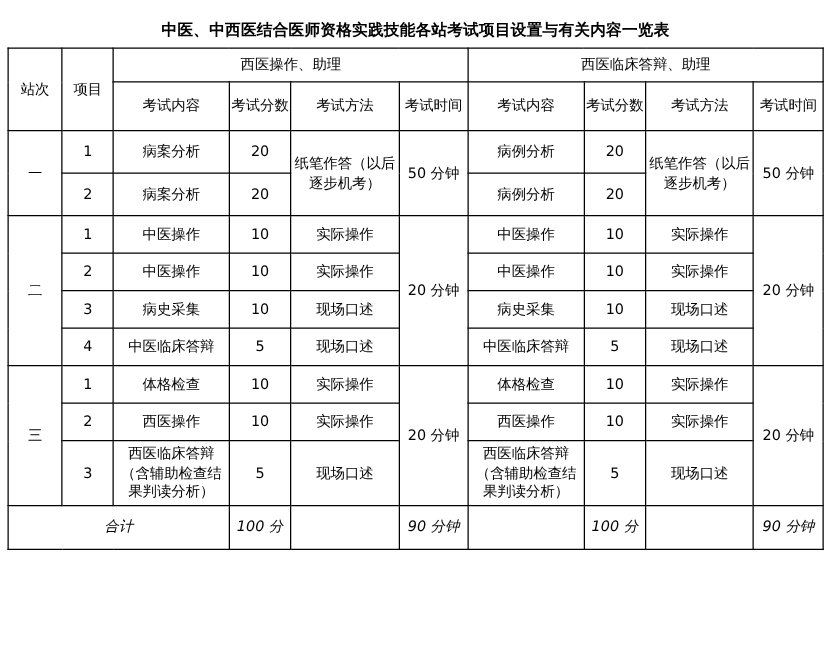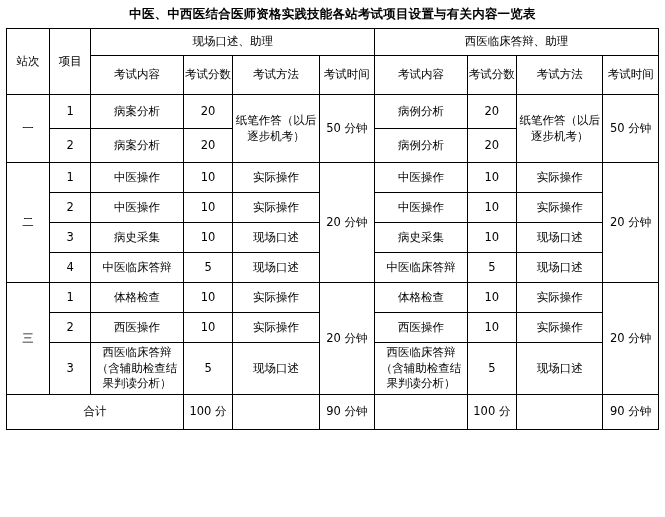--- a/index.html
+++ b/index.html
@@ -12,21 +12,21 @@
     height: 517px;
     font-family: "DejaVu Sans", "Liberation Sans", sans-serif;
     color: #000000;
     overflow: hidden;
   }
   #page {
     width: 665px;
     height: 495px;
     position: relative;
     box-sizing: border-box;
-    padding: 0 6px;
+    padding: 10px 6px;
   }
   .doc-title {
     text-align: center;
     font-size: 12.5px;
     font-weight: bold;
     letter-spacing: 0.2px;
     padding: 6px 0 7px 0;
     line-height: 1.2;
   }
   table.main {
@@ -61,21 +61,21 @@
   .stationcell {
     font-size: 12.5px;
   }
   .multi {
     line-height: 1.35;
   }
   .row-h1 { height: 34px; }
   .row-h2 { height: 30px; }
   .row-h3 { height: 46px; }
   .row-h4 { height: 30px; }
-  .total-row td { height: 30px; }
+  .total-row td { height: 30px; font-style: italic; }
 </style>
 </head>
 <body>
 
 <div id="page">
 
   <div class="doc-title">中医、中西医结合医师资格实践技能各站考试项目设置与有关内容一览表</div>
 
   <table class="main">
     <colgroup>
@@ -87,21 +87,21 @@
       <col style="width:54px">
       <col style="width:90px">
       <col style="width:48px">
       <col style="width:84px">
       <col style="width:54px">
     </colgroup>
     <tbody>
       <tr>
         <th class="corner-station" rowspan="2">站次</th>
         <th class="corner-item" rowspan="2">项目</th>
-        <th class="grp" colspan="4">现场口述、助理</th>
+        <th class="grp" colspan="4">西医操作、助理</th>
         <th class="grp" colspan="4">西医临床答辩、助理</th>
       </tr>
       <tr>
         <th class="sub">考试内容</th>
         <th class="sub">考试分数</th>
         <th class="sub">考试方法</th>
         <th class="sub">考试时间</th>
         <th class="sub">考试内容</th>
         <th class="sub">考试分数</th>
         <th class="sub">考试方法</th>

